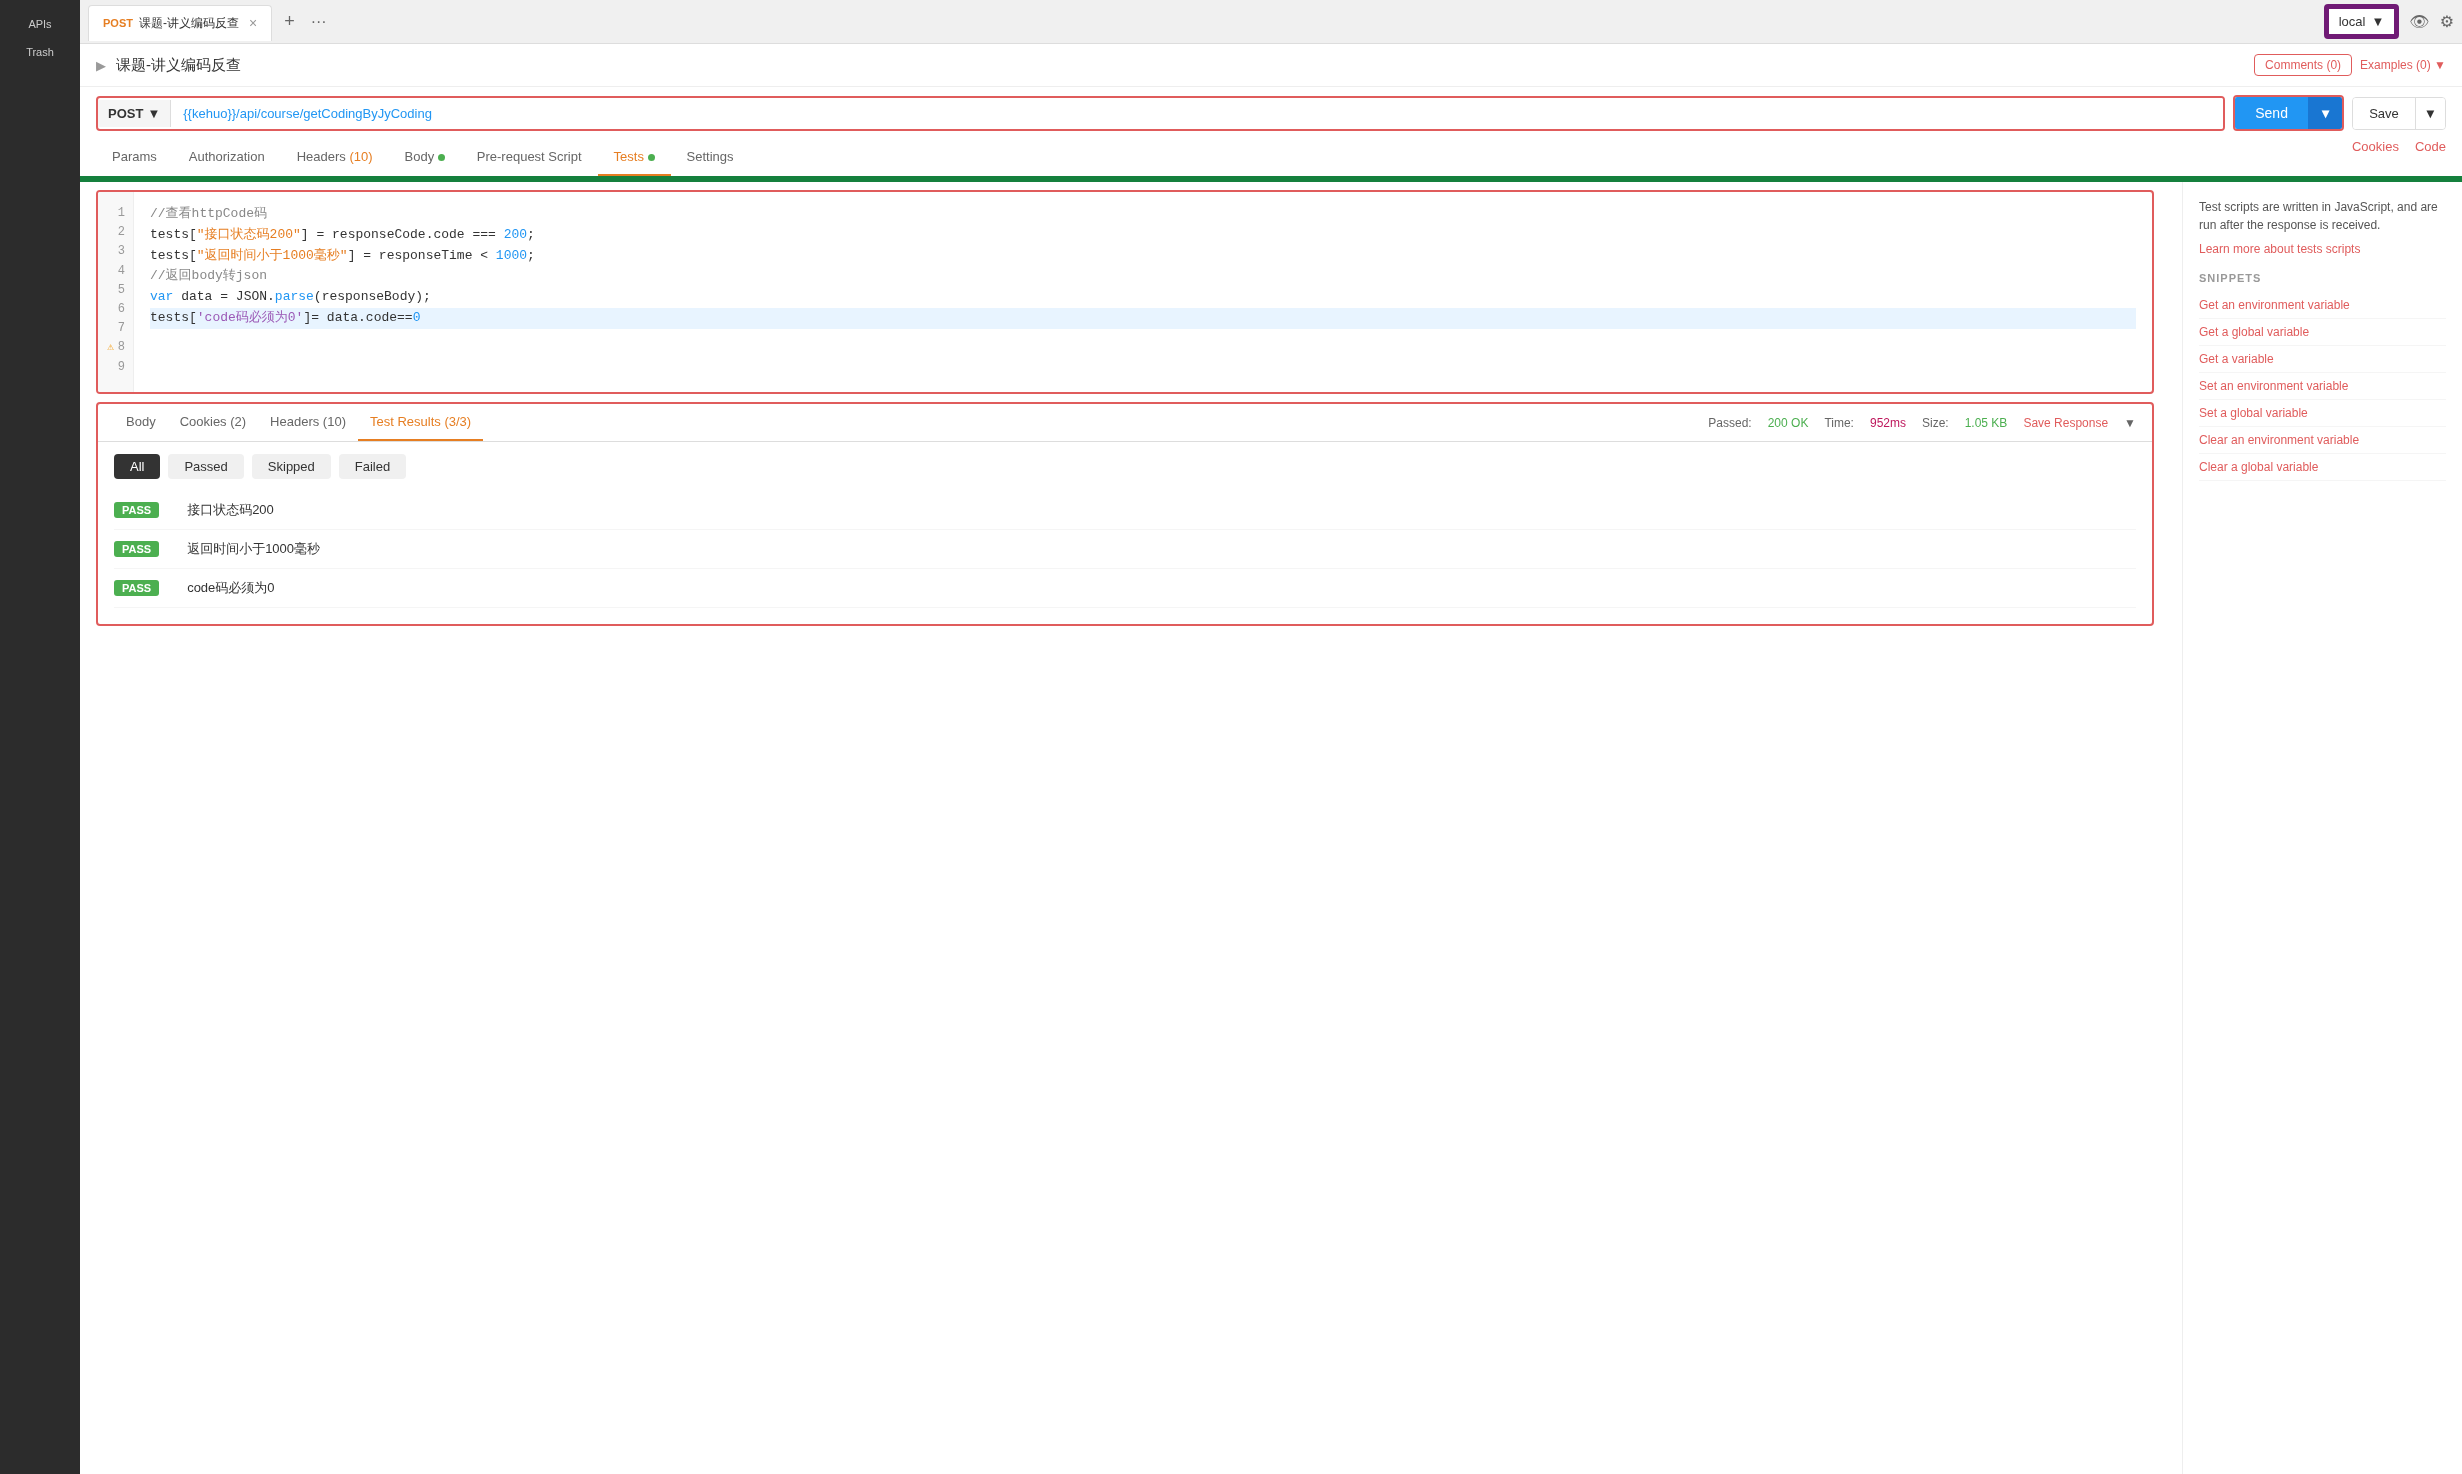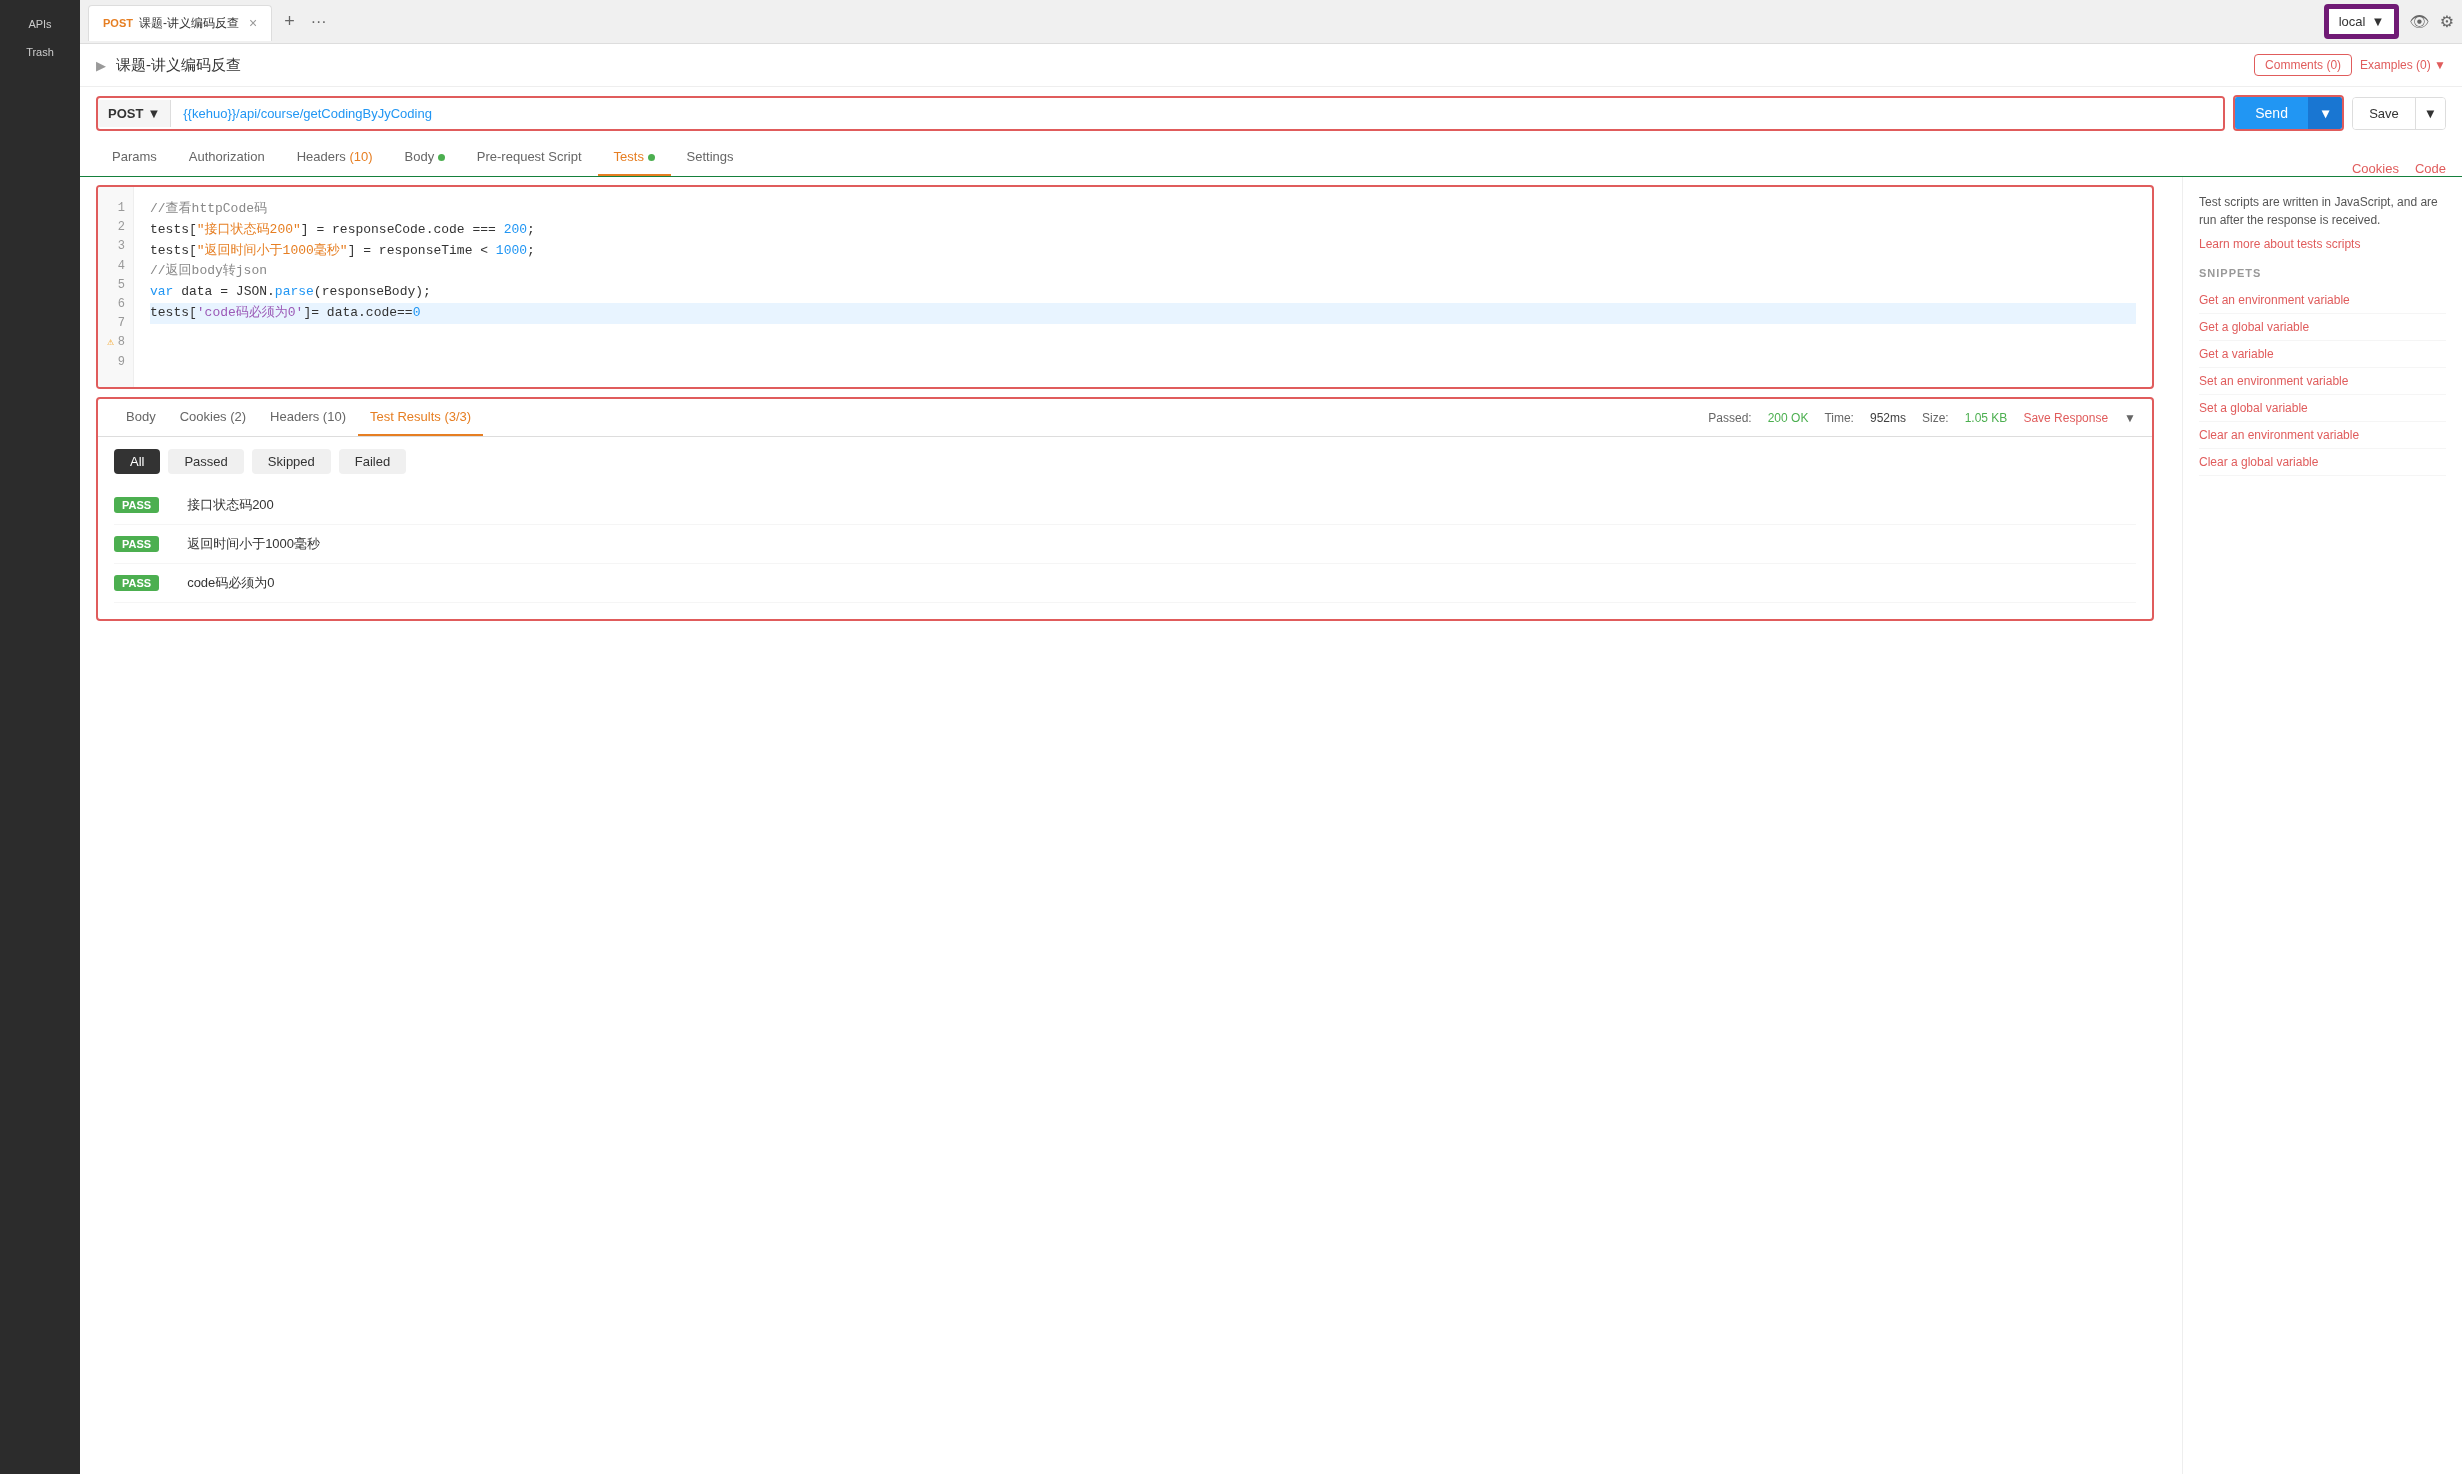--- a/index.html
+++ b/index.html
@@ -28,21 +28,21 @@
     
     .request-header { display: flex; align-items: center; padding: 10px 16px; border-bottom: 1px solid #eee; }
     .request-name { font-size: 15px; font-weight: 500; color: #333; margin-left: 6px; }
     .comments-btn { color: #e05c5c; border: 1px solid #e05c5c; border-radius: 4px; padding: 3px 10px; background: #fff; cursor: pointer; font-size: 12px; }
     .send-btn { background: #2196F3; color: #fff; border: none; padding: 8px 20px; cursor: pointer; font-size: 14px; font-weight: 500; }
     .send-dropdown { background: #1976D2; color: #fff; border: none; border-left: 1px solid #1976D2; padding: 8px 10px; cursor: pointer; }
     .save-btn { background: #fff; color: #333; border: none; padding: 8px 16px; cursor: pointer; font-size: 13px; }
     .save-dropdown { background: #fff; color: #333; border: none; border-left: 1px solid #ddd; padding: 8px 8px; cursor: pointer; }
 
     
-    .nav-tabs { display: flex; align-items: flex-end; padding: 0 16px; border-bottom: 1px solid #15803d; }
+    .nav-tabs { display: flex; align-items: flex-start; padding: 0 16px; border-bottom: 6px solid #15803d; }
     .nav-tab { padding: 10px 16px; cursor: pointer; font-size: 13px; color: #666; border-bottom: 2px solid transparent; }
     .nav-tab.active { color: #e67e22; border-bottom: 2px solid #e67e22; }
     .nav-tab-right { margin-left: auto; display: flex; gap: 16px; }
     .nav-tab-right span { color: #e05c5c; cursor: pointer; font-size: 13px; }
 
     
     .content-area { display: flex; flex: 1; overflow: hidden; }
 
     
     .editor-panel { flex: 1; display: flex; flex-direction: column; overflow: hidden; }
@@ -69,21 +69,21 @@
     .snippets-title { font-size: 11px; color: #999; font-weight: 600; letter-spacing: 1px; text-transform: uppercase; margin: 16px 0 8px; }
     .snippet-item { color: #e05c5c; padding: 6px 0; cursor: pointer; font-size: 12px; border-bottom: 1px solid #f5f5f5; }
 
     
     .bottom-panel { border: 2px solid #e05c5c; margin: 8px 16px; border-radius: 4px; background: #fff; overflow: hidden; }
     .bottom-tabs { display: flex; align-items: center; padding: 0 16px; border-bottom: 1px solid #ddd; }
     .bottom-tab { padding: 10px 12px; cursor: pointer; font-size: 13px; color: #666; border-bottom: 2px solid transparent; }
     .bottom-tab.active { color: #e67e22; border-bottom: 2px solid #e67e22; }
     .bottom-tab-right { margin-left: auto; display: flex; align-items: center; gap: 16px; font-size: 12px; color: #666; }
     .status-ok { color: #4CAF50; }
-    .status-time { color: #404040; }
+    .status-time { color: #be185d; }
     .status-size { color: #4CAF50; }
     .save-response { color: #e05c5c; cursor: pointer; font-weight: 500; }
 
     
     .filter-tabs { display: flex; gap: 8px; padding: 12px 16px; }
     .filter-tab { padding: 5px 16px; border-radius: 4px; background: #f0f0f0; border: none; cursor: pointer; font-size: 13px; color: #333; }
     .filter-tab.active { background: #333; color: #fff; }
 
     
     .test-results { padding: 0 16px 16px; }

